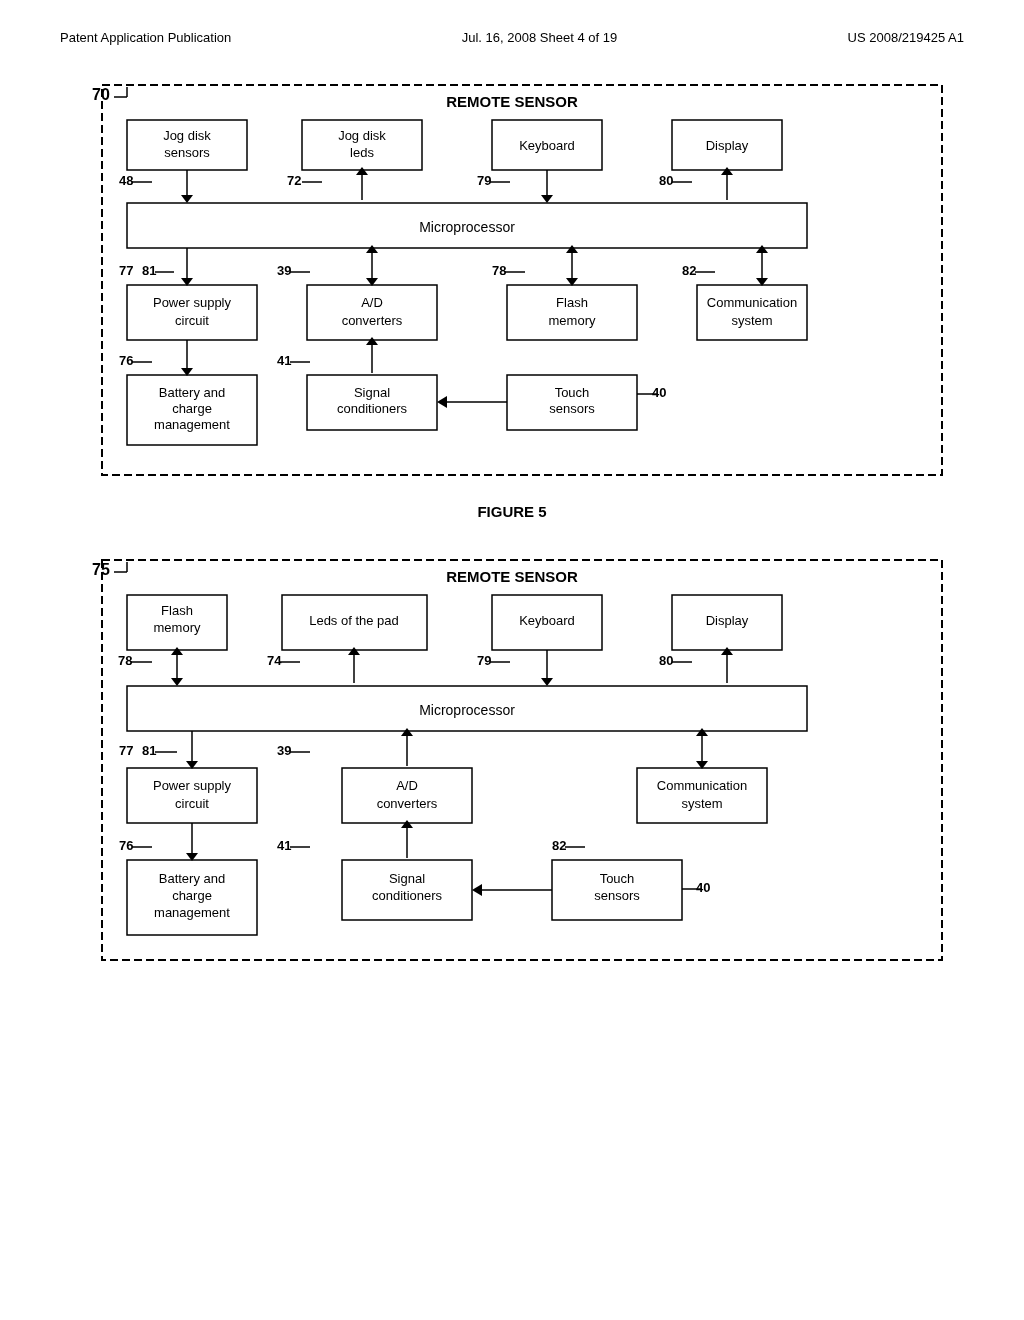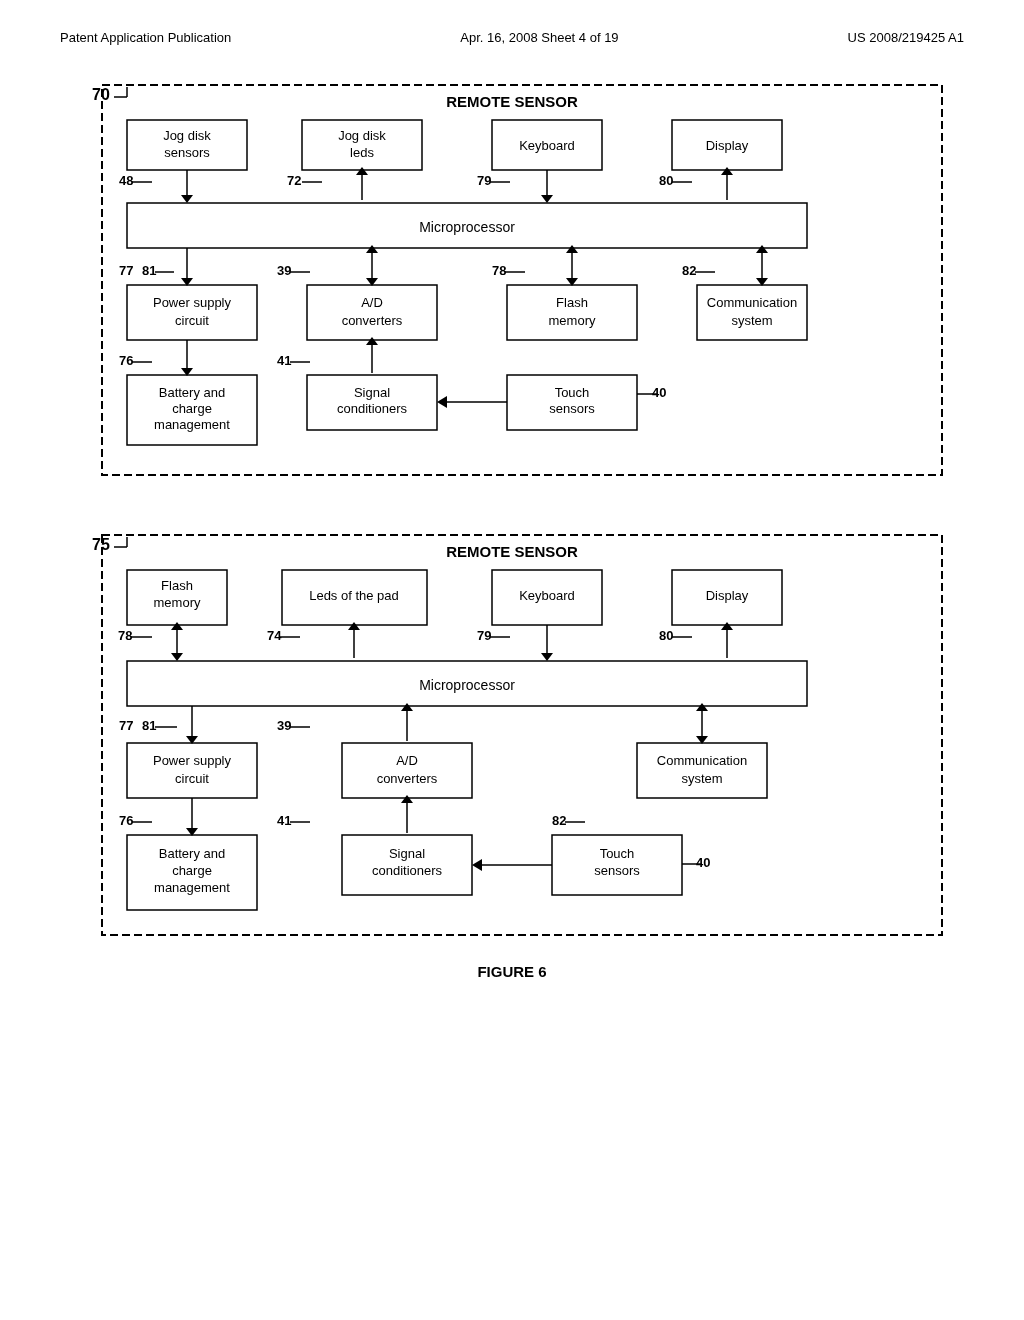--- a/index.html
+++ b/index.html
@@ -47,21 +47,21 @@
       margin-top: 8px;
     }
   </style>
 </head>
 <body>
 
 <div class="page">
 
   <div class="header">
     <span>Patent Application Publication</span>
-    <span>Apr. 16, 2008   Sheet 4 of 19</span>
+    <span>Jul. 16, 2008   Sheet 4 of 19</span>
     <span>US 2008/219425 A1</span>
   </div>
 
   <div class="figure-container">
     <svg width="900" height="420" viewBox="0 0 900 420">
 
       <rect x="40" y="10" width="840" height="390" fill="none" stroke="#000" stroke-width="2" stroke-dasharray="8,4"></rect>
 
       <text x="30" y="25" font-size="16" font-weight="bold" font-family="Arial">70</text>
       <line x1="52" y1="22" x2="65" y2="22" stroke="#000" stroke-width="1.5"></line>
@@ -179,20 +179,21 @@
       <text x="510" y="322" text-anchor="middle" font-size="13" font-family="Arial">Touch</text>
       <text x="510" y="338" text-anchor="middle" font-size="13" font-family="Arial">sensors</text>
 
       <text x="590" y="322" font-size="13" font-weight="bold" font-family="Arial">40</text>
       <line x1="575" y1="319" x2="595" y2="319" stroke="#000" stroke-width="1.5"></line>
 
       <line x1="445" y1="327" x2="380" y2="327" stroke="#000" stroke-width="1.5"></line>
       <polygon points="385,321 375,327 385,333" fill="#000"></polygon>
 
     </svg>
+    <div class="fig-caption">FIGURE 5</div>
   </div>
 
   <div class="figure-container">
     <svg width="900" height="430" viewBox="0 0 900 430">
 
       <rect x="40" y="10" width="840" height="400" fill="none" stroke="#000" stroke-width="2" stroke-dasharray="8,4"></rect>
 
       <text x="30" y="25" font-size="16" font-weight="bold" font-family="Arial">75</text>
       <line x1="52" y1="22" x2="65" y2="22" stroke="#000" stroke-width="1.5"></line>
       <line x1="65" y1="22" x2="65" y2="12" stroke="#000" stroke-width="1.5"></line>
@@ -297,16 +298,15 @@
       <text x="555" y="333" text-anchor="middle" font-size="13" font-family="Arial">Touch</text>
       <text x="555" y="350" text-anchor="middle" font-size="13" font-family="Arial">sensors</text>
 
       <text x="634" y="342" font-size="13" font-weight="bold" font-family="Arial">40</text>
       <line x1="620" y1="339" x2="640" y2="339" stroke="#000" stroke-width="1.5"></line>
 
       <line x1="490" y1="340" x2="415" y2="340" stroke="#000" stroke-width="1.5"></line>
       <polygon points="420,334 410,340 420,346" fill="#000"></polygon>
 
     </svg>
-    <div class="fig-caption">FIGURE 6</div>
   </div>
 
 </div>
 
 </body></html>

